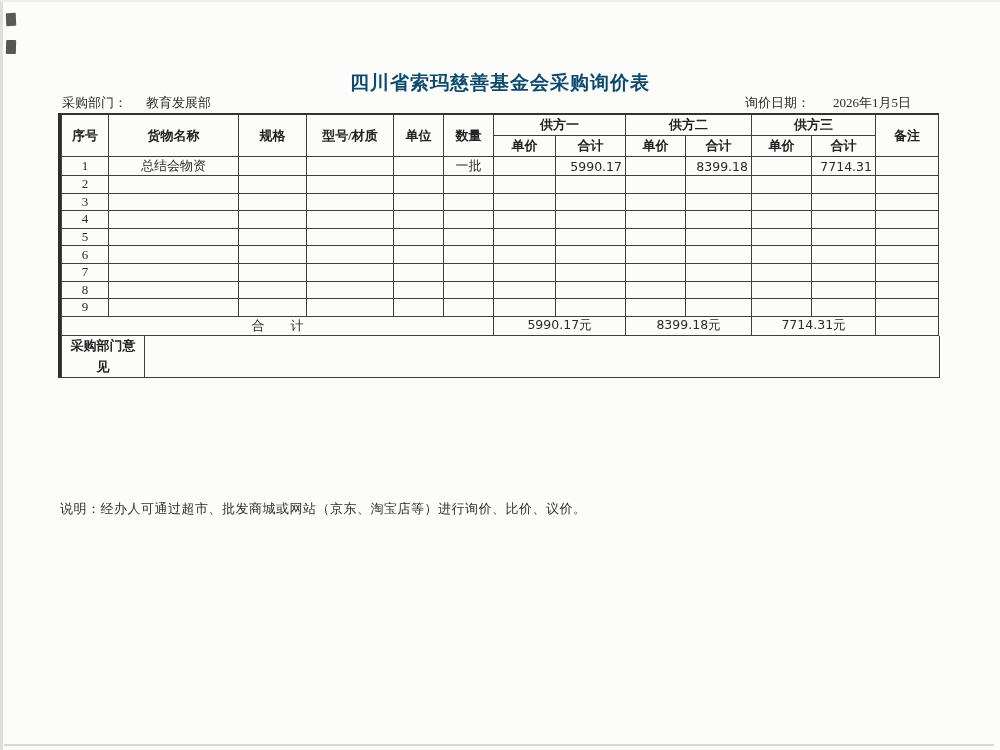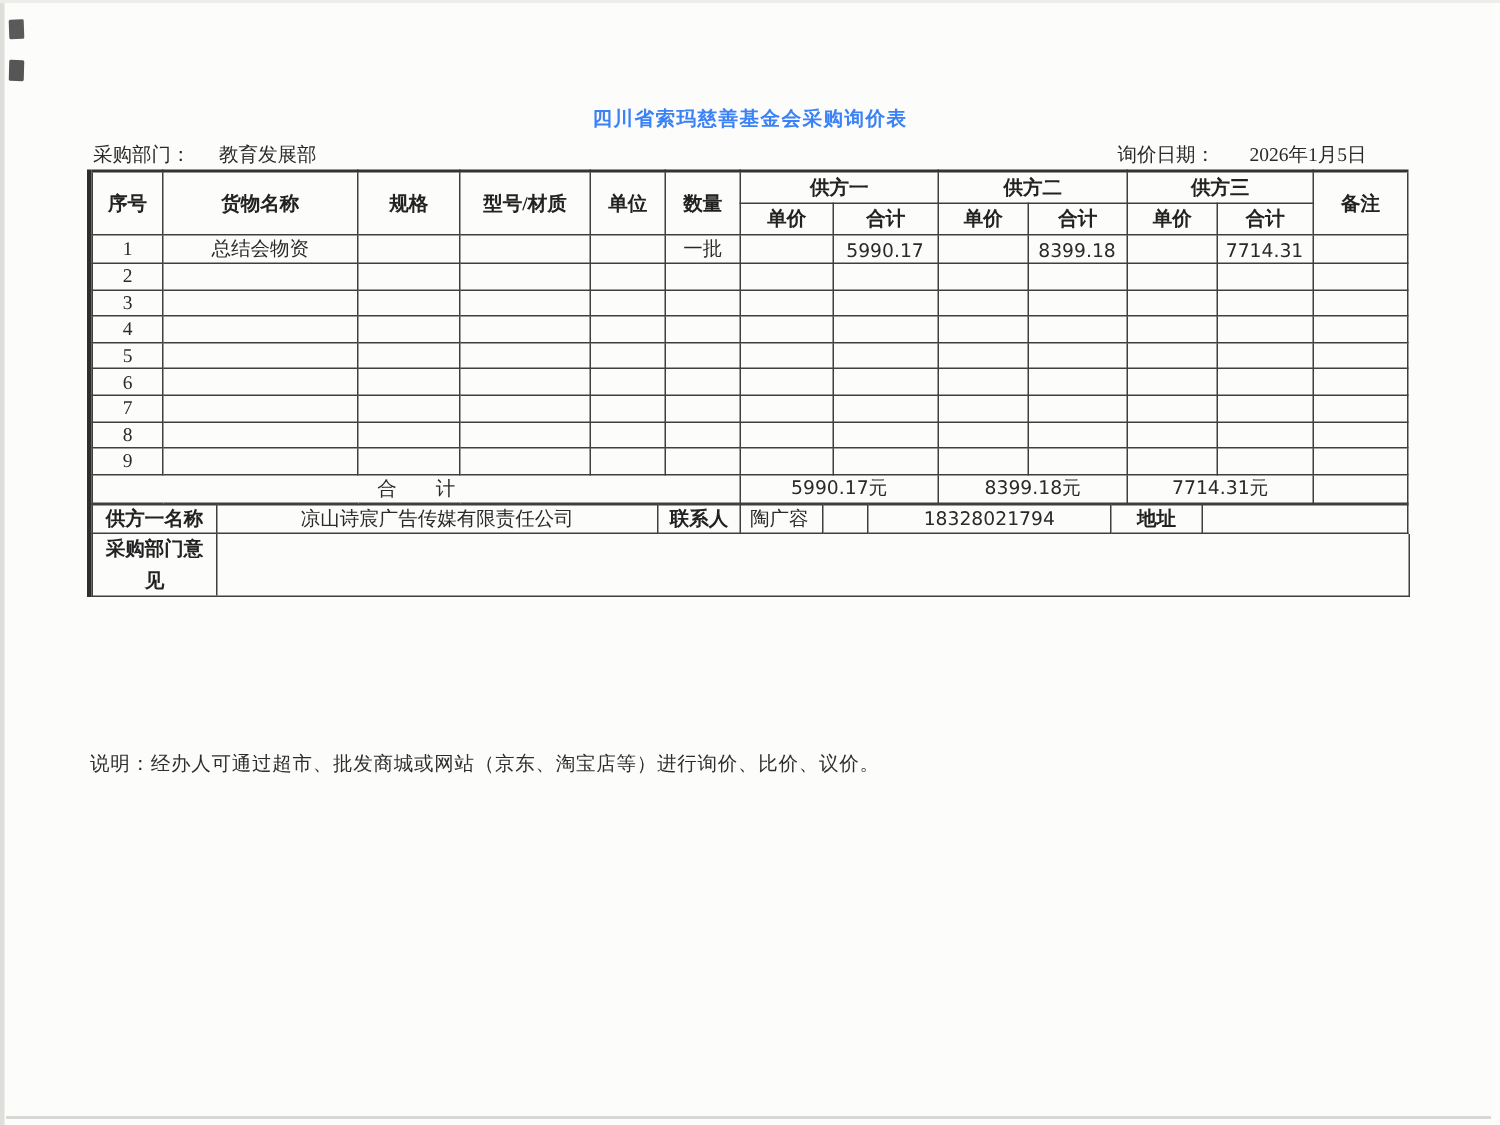--- a/index.html
+++ b/index.html
@@ -11,39 +11,39 @@
   }
   
   .edge-left{position:absolute;left:0;top:0;width:3px;height:750px;background:#dededb;}
   .edge-top{position:absolute;left:0;top:0;width:1000px;height:2px;background:#ededea;}
   .edge-bottom{position:absolute;left:4px;top:744px;width:990px;height:2px;background:#d8d8d5;}
   .mark1{position:absolute;left:6px;top:13px;width:10px;height:13px;background:#5a5a5a;border-radius:1px;transform:rotate(-2deg);}
   .mark2{position:absolute;left:6px;top:40px;width:10px;height:14px;background:#565656;border-radius:1px;transform:rotate(1.5deg);}
 
   .title{
     position:absolute;top:70px;left:0;width:1000px;text-align:center;
-    font-size:13px;font-weight:bold;letter-spacing:1px;color:#3b82f6;
+    font-size:19px;font-weight:bold;letter-spacing:1px;color:#0c4a6e;
   }
   .meta{position:absolute;top:94px;left:0;width:1000px;height:20px;font-size:13px;color:#2a2a2a;}
   .meta .dept-label{position:absolute;left:62px;}
   .meta .dept-value{position:absolute;left:146px;}
   .meta .date-label{position:absolute;left:745px;}
   .meta .date-value{position:absolute;left:833px;}
 
   .form{position:absolute;left:58px;top:113px;width:877px;border-left:3px solid #2e2e2e;}
   table{border-collapse:collapse;table-layout:fixed;width:877px;font-size:13px;color:#2a2a2a;}
   td,th{border:1px solid #3f3f3f;padding:0 2px;text-align:center;vertical-align:middle;
         overflow:hidden;white-space:nowrap;font-weight:normal;}
   .main-table{border-top:2px solid #333;}
   .main-table th{font-weight:bold;color:#222;}
   .hrow td,.hrow th{height:20px;}
   .drow td{height:16.6px;}
   .trow td{height:17px;}
   .num{font-family:"DejaVu Sans","Liberation Sans",sans-serif;font-size:12.5px;}
-  .ralign{padding-right:3px;}
+  .ralign{text-align:right;padding-right:3px;}
   .pre{white-space:pre;}
   .sup-table td{height:18px;}
   .sup-table .lbl{font-weight:bold;color:#222;}
   .sup-table .lft{text-align:left;padding-left:6px;}
 
   .opinion{display:flex;width:877px;border:1px solid #3f3f3f;border-top:none;font-size:13px;flex-direction:column;}
   .op-label{width:83px;min-width:83px;border-right:1px solid #3f3f3f;display:flex;align-items:center;
             justify-content:center;text-align:center;font-weight:bold;color:#222;
             padding:0 5px;box-sizing:border-box;white-space:normal;line-height:1.6;}
   .op-body{position:relative;flex:1;height:97px;}
@@ -264,30 +264,20 @@
       <col style="width:83px">
         <col style="width:294px">
         <col style="width:55px">
         <col style="width:55px">
       <col style="width:30px">
         <col style="width:162px">
         <col style="width:61px">
         <col style="width:137px">
     </colgroup>
     <tbody>
-        <tr>
-      <td class="lbl">供方一名称</td>
-      <td>凉山诗宸广告传媒有限责任公司</td>
-      <td class="lbl">联系人</td>
-      <td class="lft">陶广容</td>
-      <td></td>
-      <td class="num">18328021794</td>
-      <td class="lbl">地址</td>
-      <td></td>
-    </tr>
   </tbody>
     </table>
 
   <div class="opinion">
     <div class="op-label">采购部门意见</div>
   </div>
 
 </div>
 
 <div class="note">说明：经办人可通过超市、批发商城或网站（京东、淘宝店等）进行询价、比价、议价。</div>

